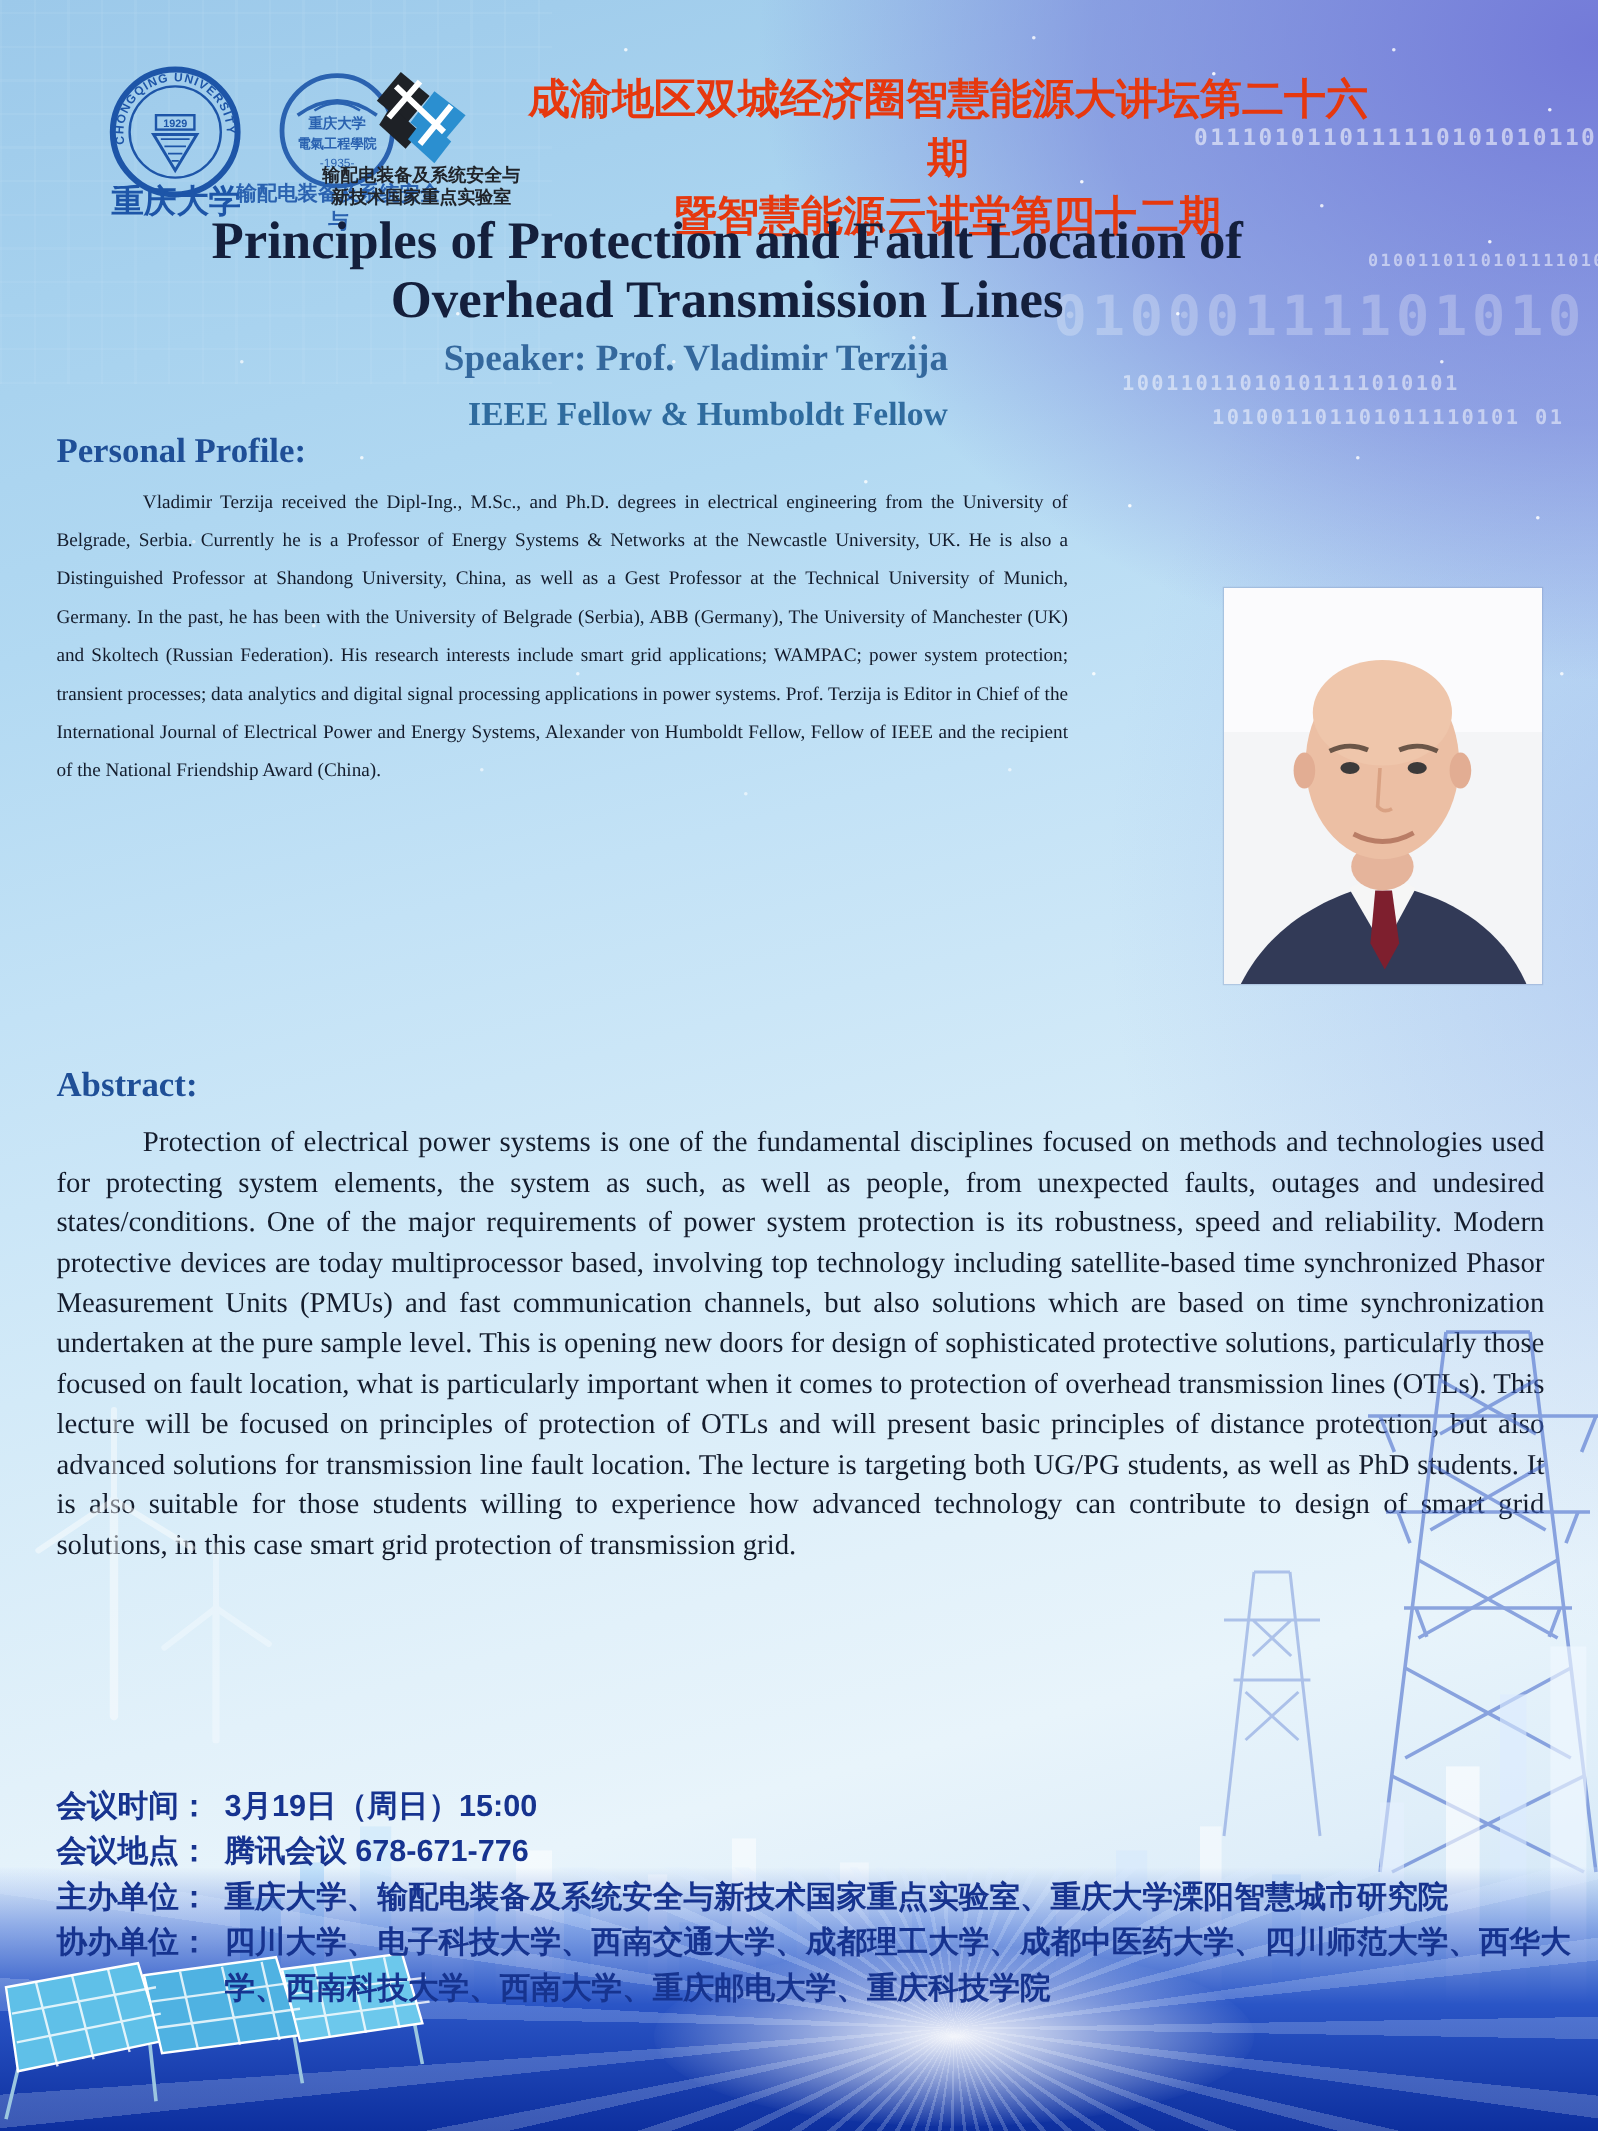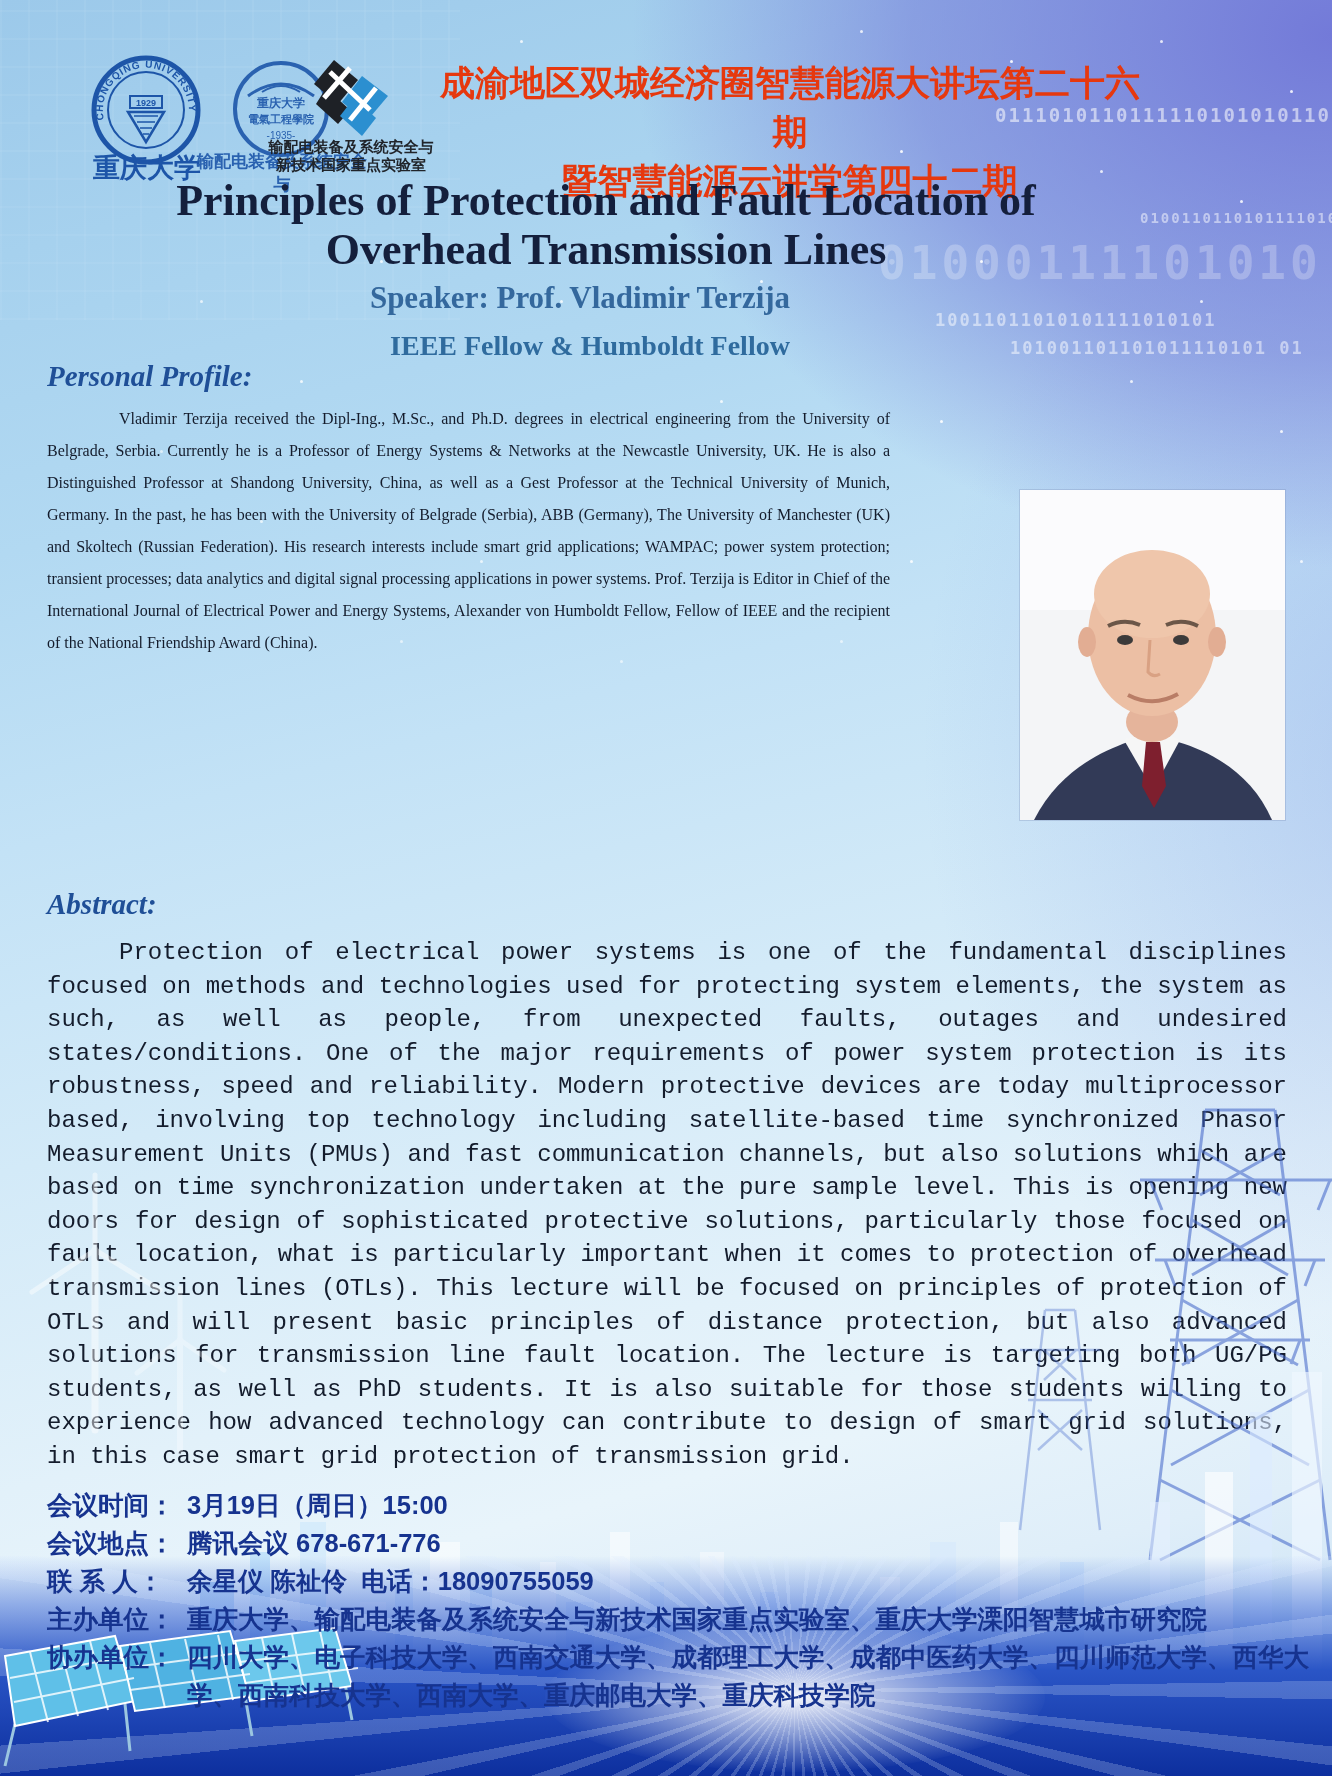--- a/index.html
+++ b/index.html
@@ -36,24 +36,24 @@
   .cap2{left:196px;top:150px;width:172px;text-align:center;font-size:17px;font-weight:bold;color:#2a62b0;}
   .mark3{left:304px;top:58px;width:92px;height:84px;}
   .cap3{left:268px;top:138px;width:166px;text-align:center;font-size:15px;font-weight:bold;color:#20242a;line-height:18px;}
   .cnTitle{left:424px;top:58px;width:732px;text-align:center;color:#e6380e;font-weight:800;
     font-size:35px;line-height:49px;letter-spacing:0;}
   
   .eTitle{left:0;top:176px;width:1176px;text-align:center;color:#141f3c;font-family:"Liberation Serif",serif;
     font-weight:bold;font-size:44px;line-height:49px;padding-left:36px;}
   .speaker{left:0;top:280px;width:1160px;text-align:center;color:#34689d;font-family:"Liberation Serif",serif;font-weight:bold;font-size:31px;}
   .fellow{left:0;top:330px;width:1180px;text-align:center;color:#2f6b9e;font-family:"Liberation Serif",serif;font-weight:bold;font-size:28px;}
-  .secHead{left:47px;font-family:"Liberation Serif",serif;font-weight:bold;font-size:29px;color:#1f4f97;font-style:italic;}
+  .secHead{left:47px;font-family:"Liberation Serif",serif;font-weight:bold;font-size:29px;color:#1f4f97;}
   .bio{left:47px;top:403px;width:843px;font-family:"Liberation Serif",serif;font-size:16px;line-height:32px;
     color:#141c2c;text-align:justify;text-indent:72px;margin:0;}
-  .abstract{left:47px;top:936px;width:1240px;font-family:Liberation Mono, monospace;font-size:24px;line-height:33.6px;
+  .abstract{left:47px;top:936px;width:1240px;font-family:Liberation Serif, serif;font-size:24px;line-height:33.6px;
     color:#141c2c;text-align:justify;text-indent:72px;margin:0;}
   .photo{left:1020px;top:490px;width:265px;height:330px;box-shadow:0 0 0 1px rgba(130,150,190,.35);}
   
   .meeting{left:47px;top:1486px;width:1272px;color:#16338f;font-weight:bold;font-size:25.5px;line-height:38px;}
   .mrow{display:flex;}
   .mlabel{flex:0 0 140px;white-space:nowrap;}
   .mvalue{flex:1;white-space:pre-wrap;}
   
   .skyline div{position:absolute;}
   .bottom{left:0;top:1556px;width:1332px;height:220px;overflow:hidden;}
@@ -227,24 +227,20 @@
   <div class="abs meeting">
     <div class="mrow">
       <span class="mlabel">会议时间：</span>
       <span class="mvalue">3月19日（周日）15:00</span>
     </div>
     <div class="mrow">
       <span class="mlabel">会议地点：</span>
       <span class="mvalue">腾讯会议 678-671-776</span>
     </div>
     <div class="mrow">
-      <span class="mlabel">联 系 人：</span>
-      <span class="mvalue">余星仪 陈祉伶  电话：18090755059</span>
-    </div>
-    <div class="mrow">
       <span class="mlabel">主办单位：</span>
       <span class="mvalue">重庆大学、输配电装备及系统安全与新技术国家重点实验室、重庆大学溧阳智慧城市研究院</span>
     </div>
     <div class="mrow">
       <span class="mlabel">协办单位：</span>
       <span class="mvalue">四川大学、电子科技大学、西南交通大学、成都理工大学、成都中医药大学、四川师范大学、西华大学、西南科技大学、西南大学、重庆邮电大学、重庆科技学院</span>
     </div>
   </div>
 
 </div>

